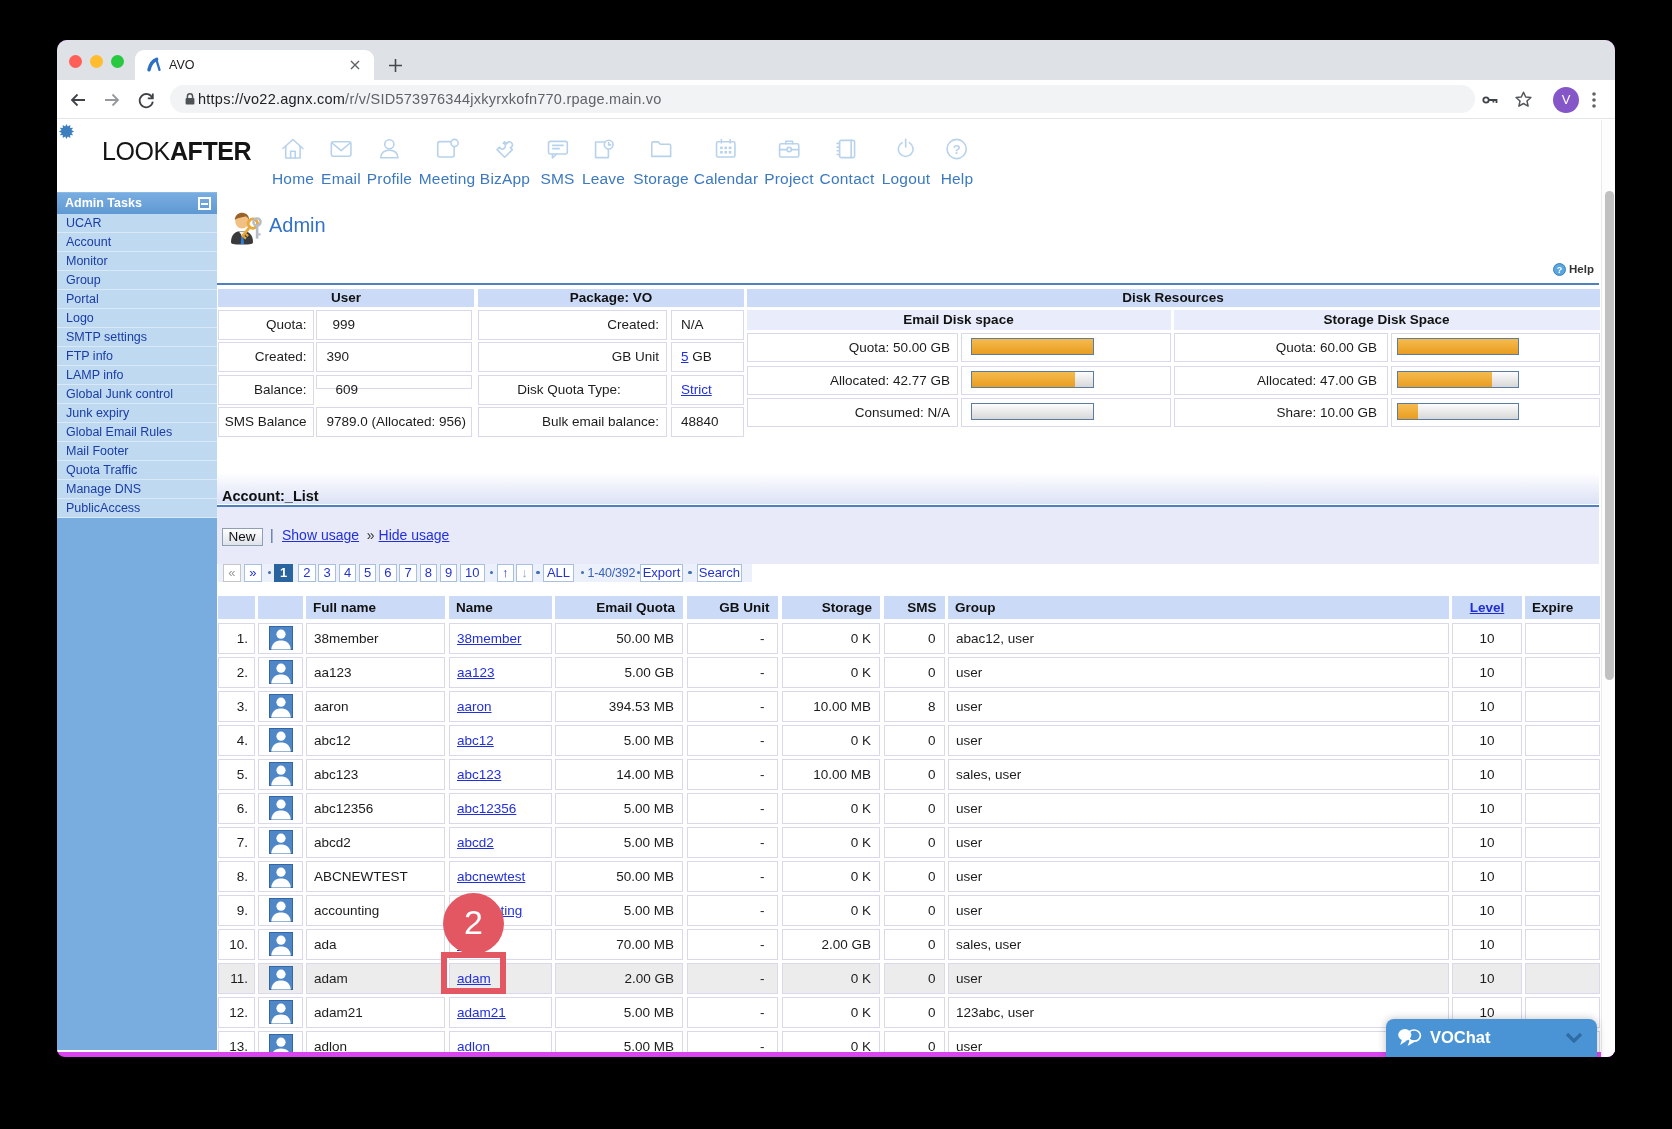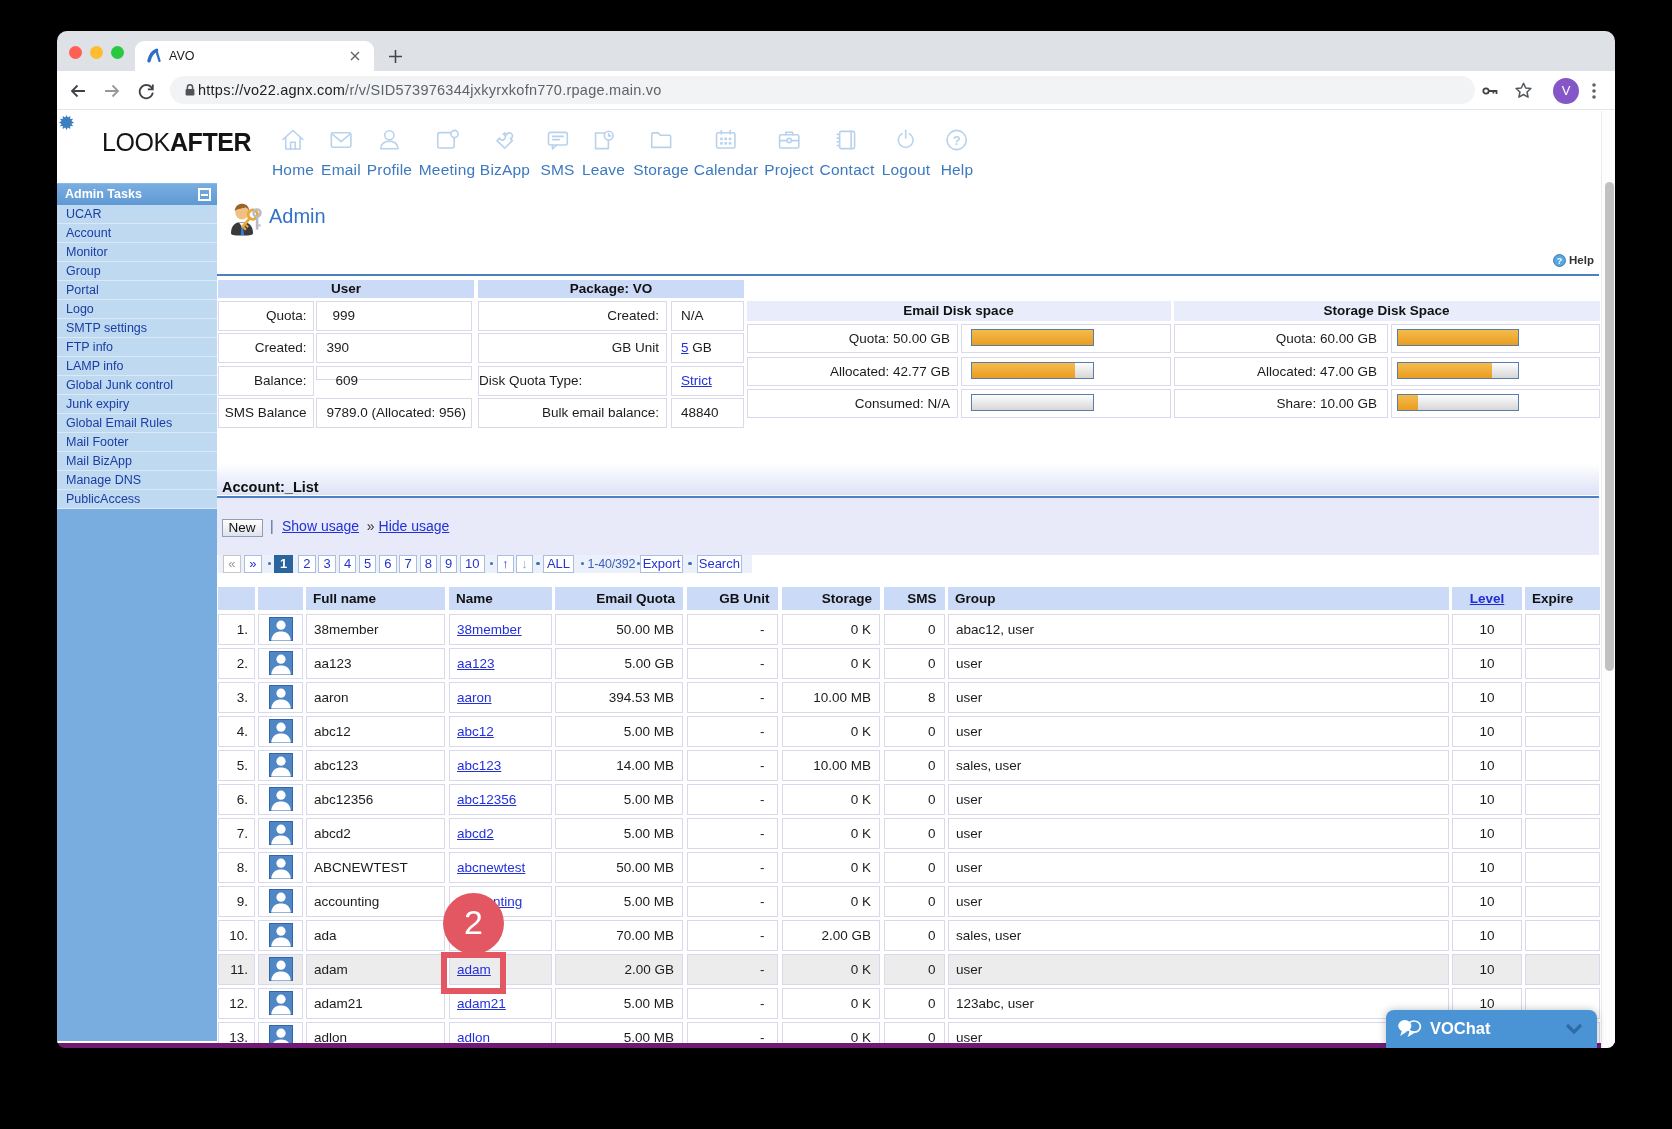--- a/index.html
+++ b/index.html
@@ -1,16 +1,16 @@
 <!DOCTYPE html>
 <html><head><meta charset="utf-8"><title>AVO</title><style>
 * { margin:0; padding:0; box-sizing:border-box; }
 html,body { width:1672px; height:1129px; background:#000; font-family:"Liberation Sans",sans-serif; overflow:hidden; }
 .abs { position:absolute; }
-#win { position:absolute; left:57px; top:31px; width:1558px; height:1017px; background:#701a75; border-radius:10px 10px 8px 8px; overflow:hidden; }
+#win { position:absolute; left:57px; top:40px; width:1558px; height:1017px; background:#d946ef; border-radius:10px 10px 8px 8px; overflow:hidden; }
 #tabstrip { position:absolute; left:0; top:0; width:100%; height:40px; background:#dee1e6; }
 .tl { position:absolute; top:15px; width:13px; height:13px; border-radius:50%; }
 #tab { position:absolute; left:78px; top:10px; width:239px; height:30px; background:#fff; border-radius:9px 9px 0 0; }
 #toolbar { position:absolute; left:0; top:40px; width:100%; height:39px; background:#fff; border-bottom:1px solid #e3e5e8; }
 #urlpill { position:absolute; left:113px; top:5px; width:1305px; height:28px; border-radius:14px; background:#f1f3f4; }
 #page { position:absolute; left:0; top:79px; width:1558px; height:933px; background:#fff; overflow:hidden; }
 .nav { position:absolute; top:16px; transform:translateX(-50%); text-align:center; }
 .nav .lbl { margin-top:3px; font-size:15.5px; color:#3c79c0; letter-spacing:0.2px; }
 #sidebar { position:absolute; left:0; top:73px; width:160px; }
 #sbhead { height:22px; background:linear-gradient(#79ade0,#5f99d3); border-top:1px solid #8abbe8; color:#fff; font-weight:bold; font-size:12.5px; line-height:21px; padding-left:8px; position:relative; }
@@ -159,21 +159,21 @@
 <div class="sbitem">Group</div>
 <div class="sbitem">Portal</div>
 <div class="sbitem">Logo</div>
 <div class="sbitem">SMTP settings</div>
 <div class="sbitem">FTP info</div>
 <div class="sbitem">LAMP info</div>
 <div class="sbitem">Global Junk control</div>
 <div class="sbitem">Junk expiry</div>
 <div class="sbitem">Global Email Rules</div>
 <div class="sbitem">Mail Footer</div>
-<div class="sbitem">Mail BizApp</div>
+<div class="sbitem">Quota Traffic</div>
 <div class="sbitem">Manage DNS</div>
 <div class="sbitem">PublicAccess</div>
 <div id="sbfill"></div>
       </div>
 <svg style="position:absolute;left:171px;top:91px" width="34" height="35" viewBox="0 0 34 35">
         <path d="M3 32 C3 24 8 21 14 21 C20 21 25 24 25 32 C25 34 23 34.6 14 34.6 C5 34.6 3 34 3 32 Z" fill="#3a3a3c"></path>
         <path d="M11 21.5 L14 26 L17 21.5 Z" fill="#f5f5f5"></path>
         <path d="M13.4 25 h1.6 l1 9 h-3.2 Z" fill="#2f7fe0"></path>
         <ellipse cx="14" cy="11" rx="6.8" ry="7.4" fill="#f2c083"></ellipse>
         <path d="M6.8 10 C7 4.6 11 2.6 14.4 2.8 C18.6 3 21.4 6 21 10.4 C20.4 8.2 19.2 7 17.6 6.2 C15.2 7.4 9.4 7.6 6.8 10 Z" fill="#99622a"></path>
@@ -189,33 +189,34 @@
       </svg>
 <div style="position:absolute;left:212px;top:95px;font-size:20px;color:#3272c8">Admin</div>
 <svg style="position:absolute;left:1496px;top:144px" width="13" height="13" viewBox="0 0 13 13">
         <circle cx="6.5" cy="6.5" r="6" fill="#58a7e0" stroke="#2a6ba8" stroke-width="0.8"></circle>
         <text x="6.5" y="9.8" text-anchor="middle" font-size="9" font-weight="bold" fill="#fff" font-family="Liberation Sans">?</text>
       </svg>
 <div style="position:absolute;left:1512px;top:144px;font-size:11.5px;font-weight:bold;color:#333">Help</div>
 <div class="rule" style="top:163.5px"></div>
 <div class="hcell" style="left:161px;top:170px;width:256px;height:18px;text-align:center;line-height:16px;line-height:18px;">User</div>
 <div class="hcell" style="left:421px;top:170px;width:266px;height:18px;text-align:center;line-height:16px;line-height:18px;">Package: VO</div>
+<div class="hcell" style="left:689.5px;top:170px;width:853px;height:18px;text-align:center;line-height:16px;line-height:18px;">Disk Resources</div>
 <div class="c" style="left:161px;top:190.5px;width:95.5px;height:30px;text-align:right;padding-right:6px;line-height:28px;">Quota:</div>
 <div class="c" style="left:258.5px;top:190.5px;width:156.5px;height:30px;padding-left:16px;line-height:28px;">999</div>
 <div class="c" style="left:161px;top:223px;width:95.5px;height:30px;text-align:right;padding-right:6px;line-height:28px;">Created:</div>
 <div class="c" style="left:258.5px;top:223px;width:156.5px;height:30px;padding-left:10px;line-height:28px;">390</div>
 <div class="c" style="left:161px;top:255.5px;width:95.5px;height:30px;text-align:right;padding-right:6px;line-height:28px;">Balance:</div>
 <div class="c" style="left:258.5px;top:255.5px;width:156.5px;height:14px;padding-left:19px;line-height:28px;">609</div>
 <div class="c" style="left:161px;top:288px;width:95.5px;height:30px;text-align:right;padding-right:6px;line-height:28px;">SMS Balance</div>
 <div class="c" style="left:258.5px;top:288px;width:156.5px;height:30px;padding-left:10px;line-height:28px;">9789.0 (Allocated: 956)</div>
 <div class="c" style="left:421px;top:190.5px;width:189px;height:30px;text-align:right;padding-right:7px;line-height:28px;">Created:</div>
 <div class="c" style="left:614px;top:190.5px;width:72.5px;height:30px;padding-left:9px;line-height:28px;">N/A</div>
 <div class="c" style="left:421px;top:223px;width:189px;height:30px;text-align:right;padding-right:7px;line-height:28px;">GB Unit</div>
 <div class="c" style="left:614px;top:223px;width:72.5px;height:30px;padding-left:9px;line-height:28px;"><a style="text-decoration:underline">5</a> GB</div>
-<div class="c" style="left:421px;top:255.5px;width:189px;height:30px;text-align:left;padding-right:7px;line-height:28px;">Disk Quota Type:</div>
+<div class="c" style="left:421px;top:255.5px;width:189px;height:30px;text-align:center;padding-right:7px;line-height:28px;">Disk Quota Type:</div>
 <div class="c" style="left:614px;top:255.5px;width:72.5px;height:30px;padding-left:9px;line-height:28px;"><a style="text-decoration:underline">Strict</a></div>
 <div class="c" style="left:421px;top:288px;width:189px;height:30px;text-align:right;padding-right:7px;line-height:28px;">Bulk email balance:</div>
 <div class="c" style="left:614px;top:288px;width:72.5px;height:30px;padding-left:9px;line-height:28px;">48840</div>
 <div class="subh" style="left:1116.5px;top:191px;width:426px;height:19.5px;text-align:center;line-height:17.5px;line-height:19px;">Storage Disk Space</div>
 <div class="subh" style="left:689.5px;top:191px;width:424px;height:19.5px;text-align:center;line-height:17.5px;line-height:19px;">Email Disk space</div>
 <div class="c" style="left:689.5px;top:214px;width:211.5px;height:29px;text-align:right;padding-right:7px;line-height:27px;">Quota: 50.00 GB</div>
 <div class="c" style="left:904px;top:214px;width:209.5px;height:29px;padding-left:8px;line-height:27px;"></div>
 <div class="gaugebox" style="left:914px;top:219px;width:123px">
         <div class="gfill" style="width:100%"></div>
       </div>

